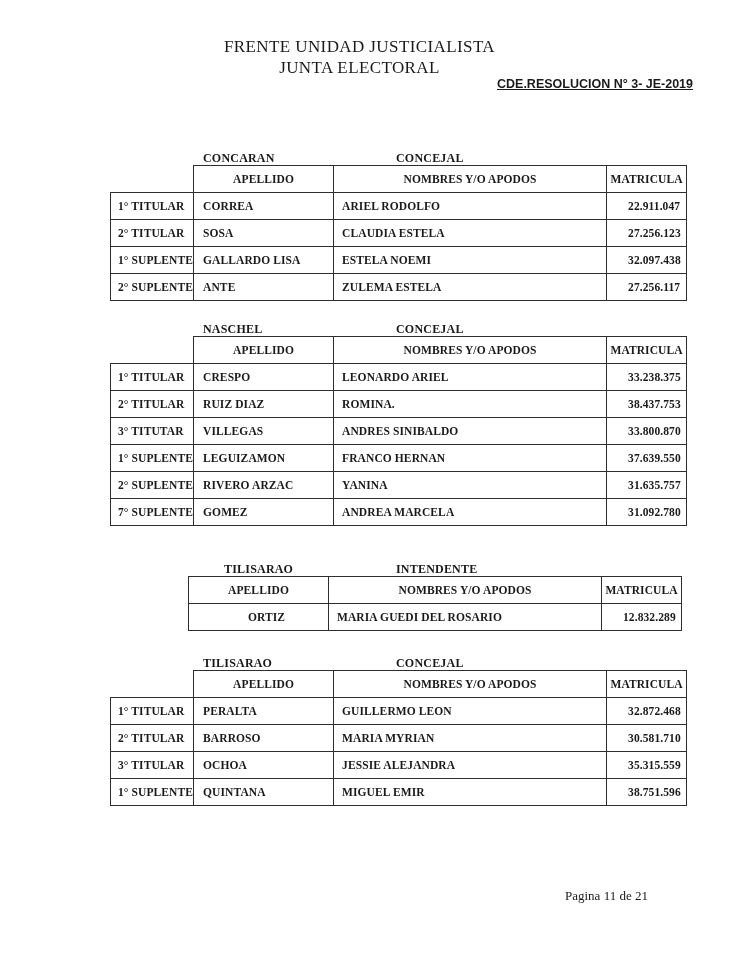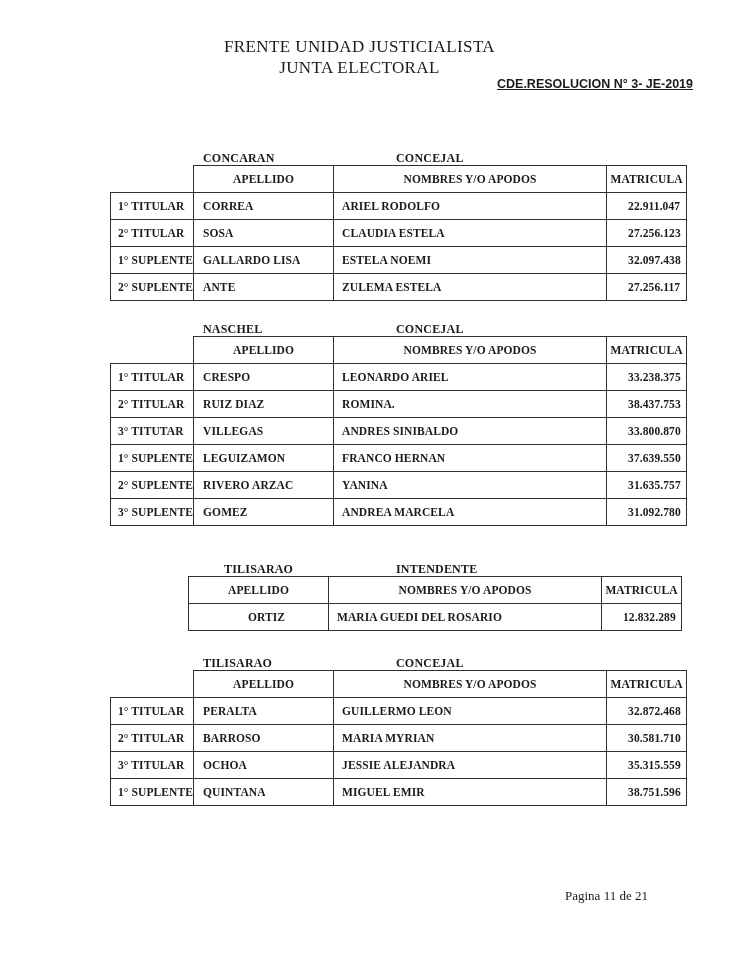--- a/index.html
+++ b/index.html
@@ -173,21 +173,21 @@
               <td class="nom">FRANCO HERNAN</td>
               <td class="mat">37.639.550</td>
             </tr>
             <tr>
               <td class="pos">2° SUPLENTE</td>
               <td class="ape">RIVERO ARZAC</td>
               <td class="nom">YANINA</td>
               <td class="mat">31.635.757</td>
             </tr>
             <tr>
-              <td class="pos">3° SUPLENTE</td>
+              <td class="pos">7° SUPLENTE</td>
               <td class="ape">GOMEZ</td>
               <td class="nom">ANDREA MARCELA</td>
               <td class="mat">31.092.780</td>
             </tr>
           </tbody>
         </table>
       </div>
       <div class="section s2">
         <div class="heading">
           <span class="locality">TILISARAO</span>

